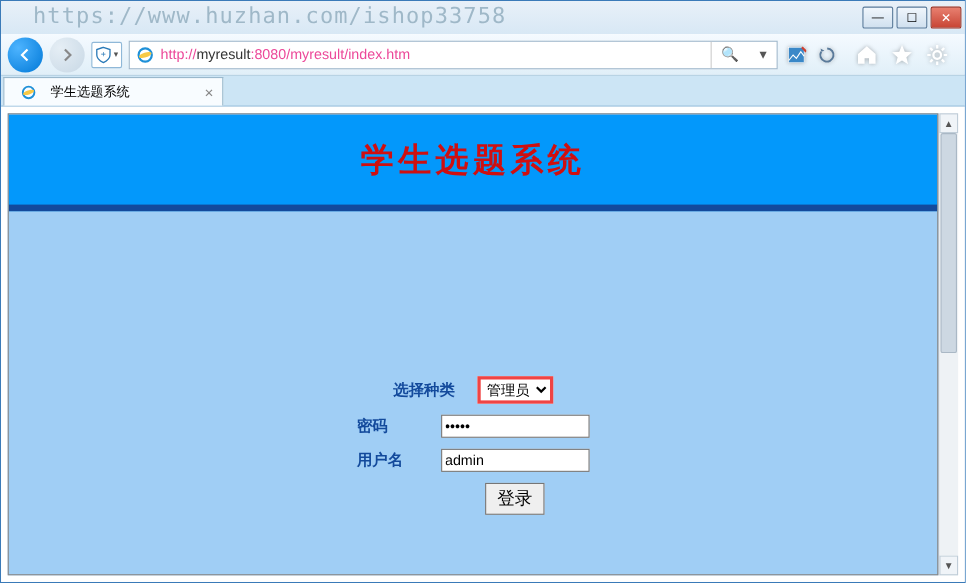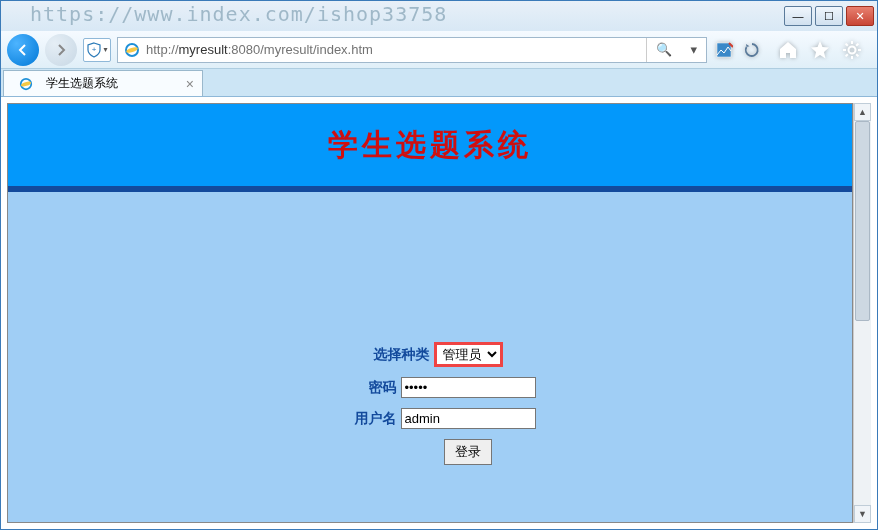--- a/index.html
+++ b/index.html
@@ -15,21 +15,21 @@
 
 
 .navbar { height: 38px; background: linear-gradient(#f5faff, #e0eff8); display: flex; align-items: center; padding: 0 6px; gap: 6px; border-bottom: 1px solid #aecde0; }
 .nav-circle { width: 32px; height: 32px; border-radius: 50%; display: flex; align-items: center; justify-content: center; cursor: pointer; }
 .nav-back { background: radial-gradient(circle at 30% 30%, #4db4ff, #0078d7); color: #fff; font-size: 18px; }
 .nav-fwd { background: radial-gradient(circle at 30% 30%, #e5eef5, #c8d8e5); color: #888; font-size: 18px; }
 .shield-btn { width: 28px; height: 24px; background: #fff; border: 1px solid #8fb8d8; border-radius: 2px; display: flex; align-items: center; justify-content: center; cursor: pointer; color: #2a7ab8; }
 .addr-bar { flex: 1; height: 26px; background: #fff; border: 1px solid #a0b8cc; display: flex; align-items: center; }
 .ie-icon { width: 20px; height: 20px; margin: 0 4px; display: flex; align-items: center; justify-content: center; }
 .url-text { flex: 1; font-size: 13px; color: #333; font-family: "Segoe UI", Arial; }
-.url-text .gray { color: #737373; }
+.url-text .gray { color: #ec4899; }
 .search-sect { width: 60px; border-left: 1px solid #ccc; height: 100%; display: flex; align-items: center; justify-content: space-around; color: #555; font-size: 13px; }
 .nav-right { display: flex; gap: 10px; padding: 0 8px; align-items: center; color: #fff; }
 .nav-icon { width: 22px; height: 22px; display: flex; align-items: center; justify-content: center; cursor: pointer; }
 .nav-icon svg { fill: #fff; filter: drop-shadow(0 0 2px rgba(0,0,0,0.3)); }
 
 
 .tabbar { height: 28px; background: #cce5f5; display: flex; align-items: flex-end; padding: 0 2px; border-bottom: 1px solid #8fb8d8; }
 .tab { height: 26px; background: #f8fcff; border: 1px solid #9ab8cc; border-bottom: none; display: flex; align-items: center; padding: 0 8px; gap: 6px; font-size: 12px; min-width: 200px; }
 .tab-close { color: #888; cursor: pointer; margin-left: auto; font-size: 14px; }
 
@@ -39,29 +39,29 @@
 .scrollbar-v { width: 18px; background: #eef2f5; border-left: 1px solid #ccc; display: flex; flex-direction: column; }
 .sb-arrow { height: 18px; background: #f0f4f8; border: 1px solid #c0cdd8; display: flex; align-items: center; justify-content: center; font-size: 9px; color: #555; cursor: pointer; }
 .sb-track { flex: 1; background: #eef2f5; position: relative; }
 .sb-thumb { position: absolute; top: 0; left: 1px; right: 1px; height: 200px; background: #cdd8e2; border: 1px solid #aab8c5; border-radius: 2px; cursor: pointer; }
 
 
 .page-header { height: 88px; background: #0398fb; border-bottom: 6px solid #134a9c; display: flex; align-items: center; justify-content: center; }
 .page-title { color: #cf0f10; font-size: 30px; font-weight: bold; font-family: "SimSun", serif; letter-spacing: 4px; }
 .login-area { padding-top: 150px; display: flex; flex-direction: column; align-items: center; gap: 10px; }
 .form-row { display: flex; align-items: center; gap: 4px; }
-.form-label { color: #134a9c; font-size: 14px; font-weight: bold; width: 72px; text-align: right; font-family: "SimSun", serif; }
+.form-label { color: #134a9c; font-size: 14px; font-weight: bold; width: 72px; text-align: left; font-family: "SimSun", serif; }
 .form-row select { font-size: 13px; padding: 1px 2px; border: 3px solid #ef4444; background: #fff; }
 .form-row input[type="text"], .form-row input[type="password"] { width: 135px; font-size: 13px; padding: 2px 3px; border: 1px solid #767676; background: #fff; }
-.form-row button { padding: 3px 10px; font-size: 13px; background: #efefef; border: 1px solid #767676; cursor: pointer; font-family: "SimSun", serif; text-align: right; }
+.form-row button { padding: 3px 10px; font-size: 16px; background: #efefef; border: 1px solid #767676; cursor: pointer; font-family: "SimSun", serif; text-align: right; }
 </style>
 </head>
 <body>
 
-<div class="watermark">https://www.index.com/ishop33758</div>
+<div class="watermark">https://www.huzhan.com/ishop33758</div>
 
 <div class="window-frame">
   <div class="titlebar">
     <div class="win-btn">—</div>
     <div class="win-btn">☐</div>
     <div class="win-btn close">✕</div>
   </div>
 
   <div class="navbar">
     <div class="nav-circle nav-back">

